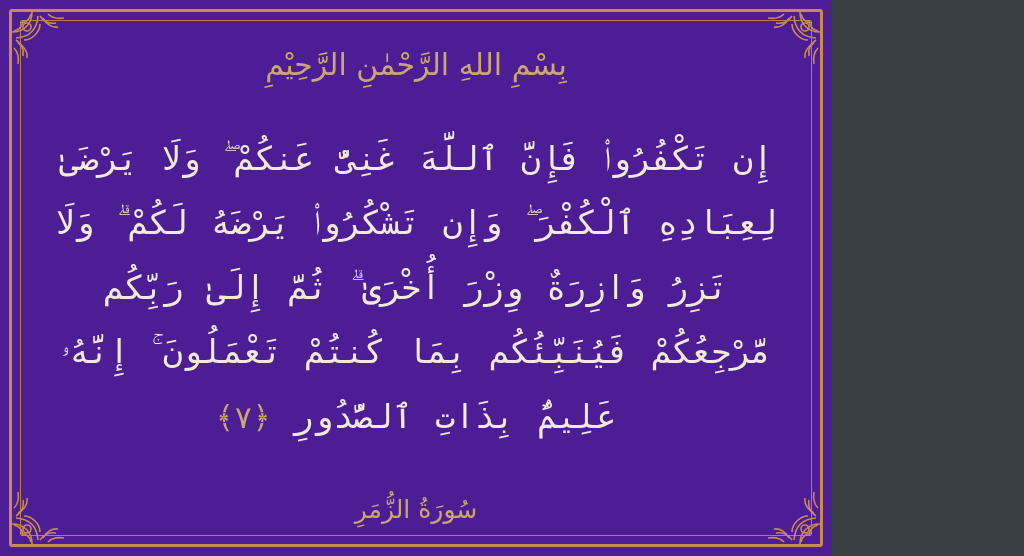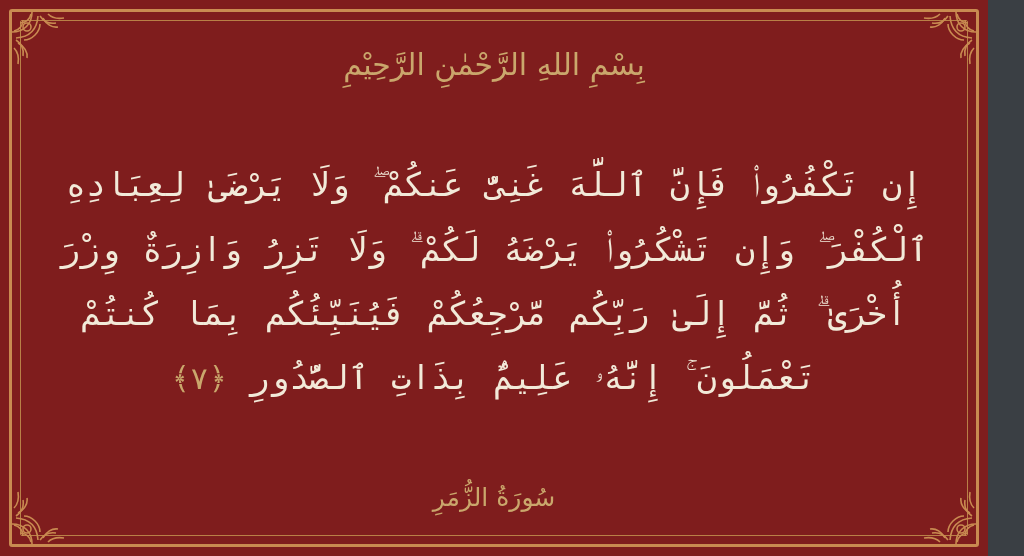--- a/index.html
+++ b/index.html
@@ -10,24 +10,24 @@
   body {
     width: 1024px;
     height: 556px;
     overflow: hidden;
     font-family: "DejaVu Sans", sans-serif;
   }
 
   
   #quran-card {
     position: relative;
-    width: 988px;
+    width: 832px;
     height: 556px;
     box-sizing: border-box;
-    background: #7f1d1d;
+    background: #4c1d95;
     padding: 12px;
   }
 
   
   #outer-frame {
     position: absolute;
     left: 9px;
     top: 9px;
     right: 9px;
     bottom: 9px;
@@ -112,21 +112,21 @@
     font-size: 31px;
     white-space: nowrap;
   }
 
   #surah-name {
     color: #caa76c;
     font-family: "DejaVu Sans", "Liberation Sans", sans-serif;
     font-size: 25px;
     direction: rtl;
     text-align: center;
-    margin-bottom: 14px;
+    margin-bottom: 2px;
   }
 </style>
 </head>
 <body>
 
 <div id="quran-card">
 
   <div id="outer-frame"></div>
   <div id="inner-frame"></div>
 

